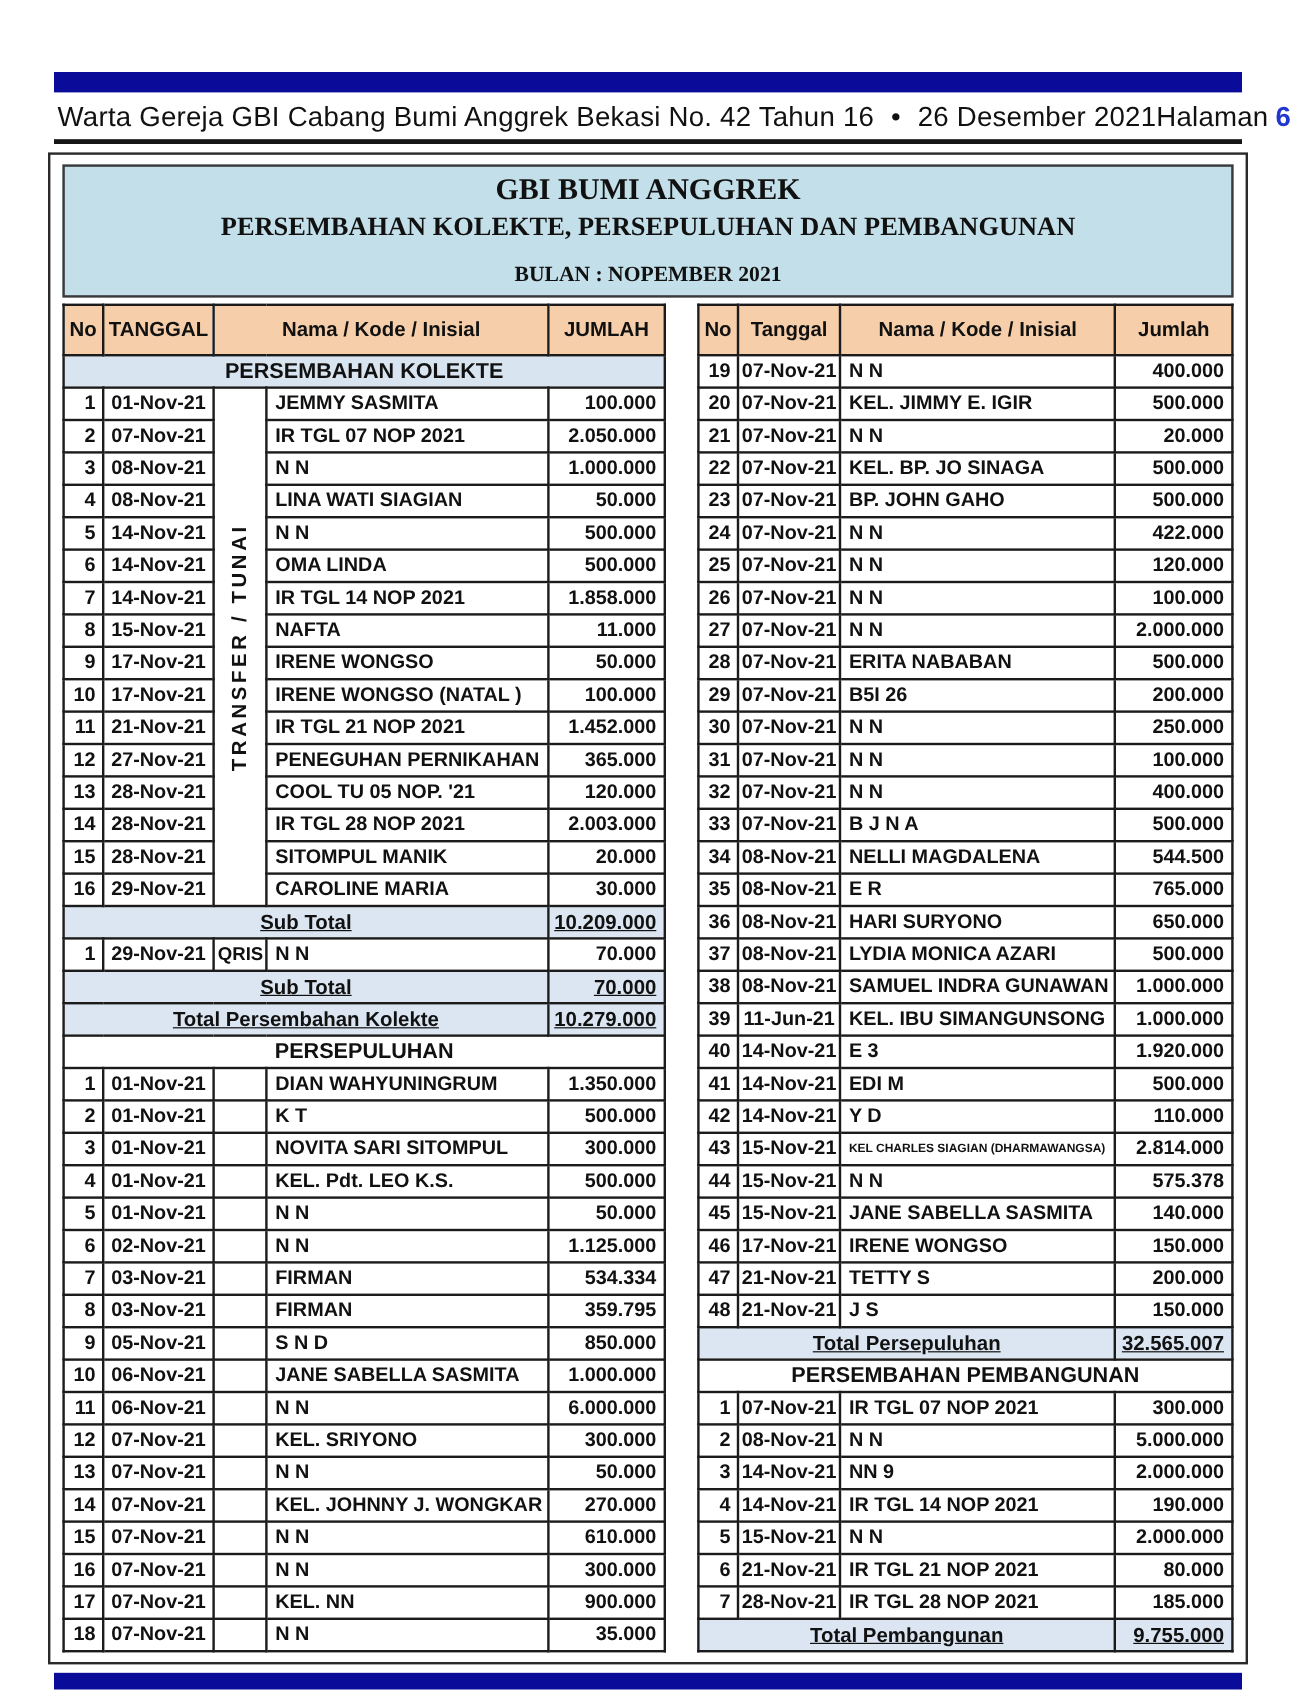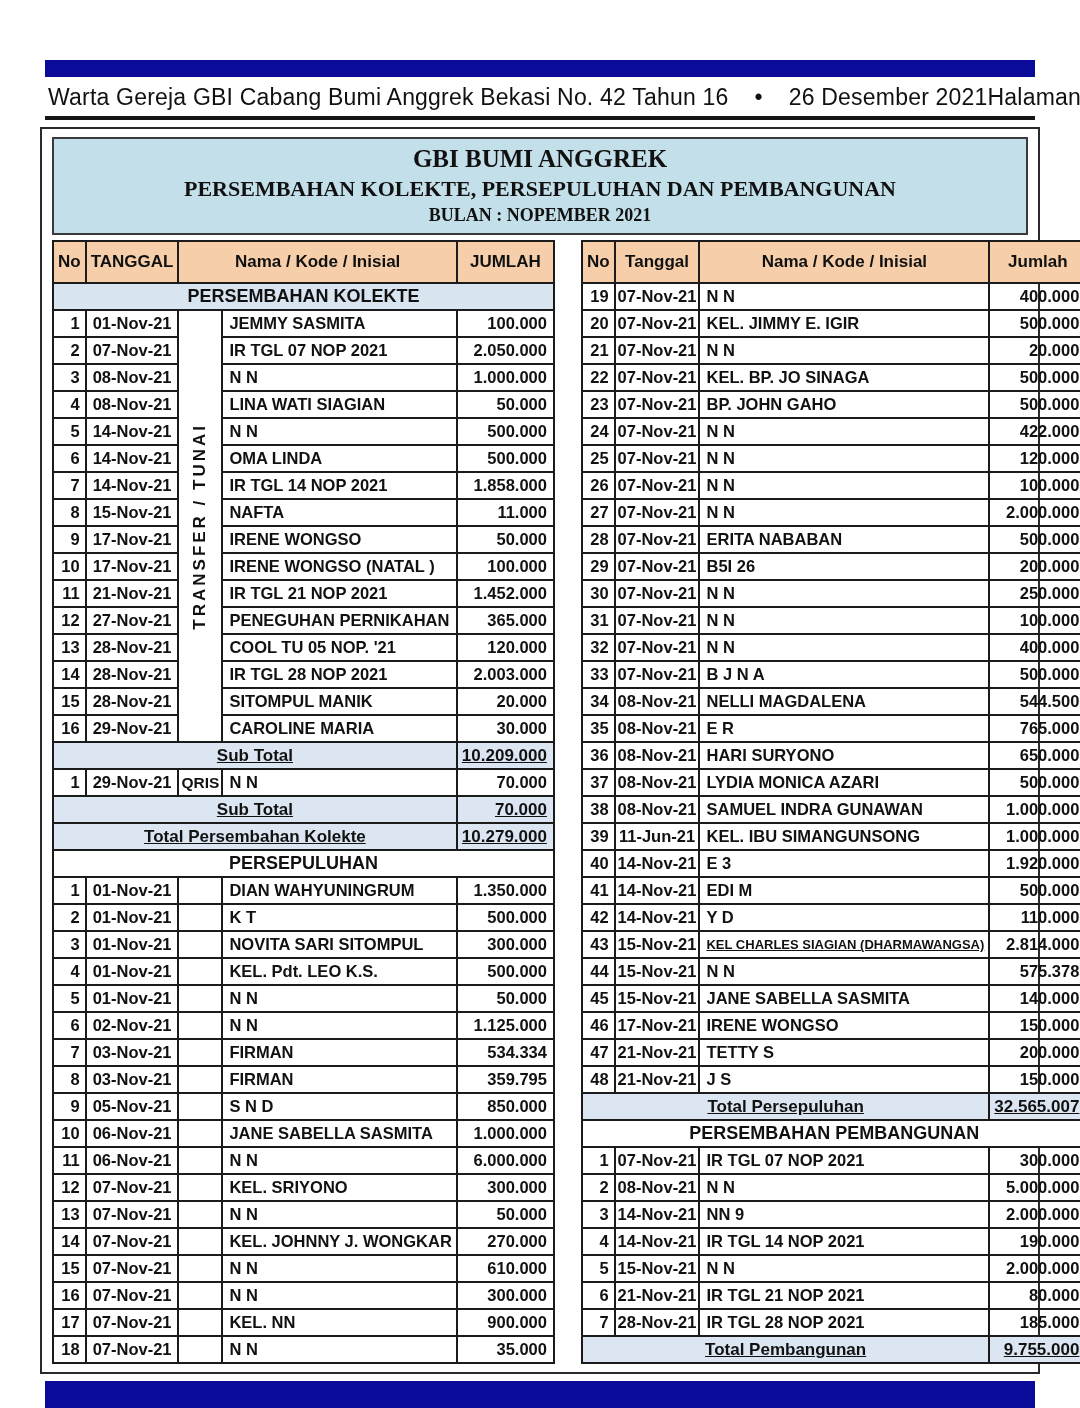--- a/index.html
+++ b/index.html
@@ -17,21 +17,21 @@
   }
   .masthead {
     display: flex;
     justify-content: space-between;
     align-items: baseline;
     margin: 7px 48px 5px 48px;
     font-size: 23px;
     letter-spacing: 0.2px;
     white-space: nowrap;
   }
-  .masthead .left-part { display: flex; gap: 26px; align-items: baseline; }
+  .masthead .left-part { display: flex; gap: 14px; align-items: baseline; }
   .page-num { color: #2038d0; font-weight: bold; margin-left: 6px; }
   .rule {
     margin: 2px 45px 0 45px;
     height: 4px;
     background: #151515;
   }
   .frame {
     margin: 7px 40px 0 40px;
     border: 2px solid #2a2a2a;
     padding: 6px 8px 8px 8px;
@@ -40,21 +40,21 @@
   .title-block {
     background: #c3dfe9;
     border: 2px solid #3a3a3a;
     text-align: center;
     padding: 6px 0 7px 0;
     margin: 2px 2px 5px 2px;
     font-family: Liberation Serif, serif;
   }
   .title-block .t1 { font-size: 25px; font-weight: bold; }
   .title-block .t2 { font-size: 22px; font-weight: bold; margin-top: 3px; }
-  .title-block .t3 { font-size: 18px; font-weight: bold; margin-top: 3px; }
+  .title-block .t3 { font-size: 18px; font-weight: bold; margin-top: 16px; }
   .tables-wrap {
     display: flex;
     justify-content: space-between;
     align-items: flex-start;
     padding: 0 2px;
     gap: 26px;
   }
   table {
     border-collapse: collapse;
     table-layout: fixed;
@@ -70,21 +70,21 @@
   }
   th {
     background: #f6cfaa;
     height: 40px;
     font-size: 17px;
     text-align: center;
   }
   td.no   { text-align: right; padding-right: 5px; }
   td.date { text-align: center; padding: 0 2px; }
   td.name { text-align: left; padding-left: 6px; }
-  td.name.small { font-size: 13px; text-decoration: underline; }
+  td.name.small { font-size: 10px; }
   td.amt  { text-align: right; padding-right: 6px; }
   td.method { text-align: right; padding: 0 2px; font-size: 15.5px; }
   tr.section td {
     background: #ffffff;
     text-align: center;
     font-size: 18px;
   }
   tr.section.blue td { background: #d9e4f1; }
   tr.total td {
     background: #dce6f2;

